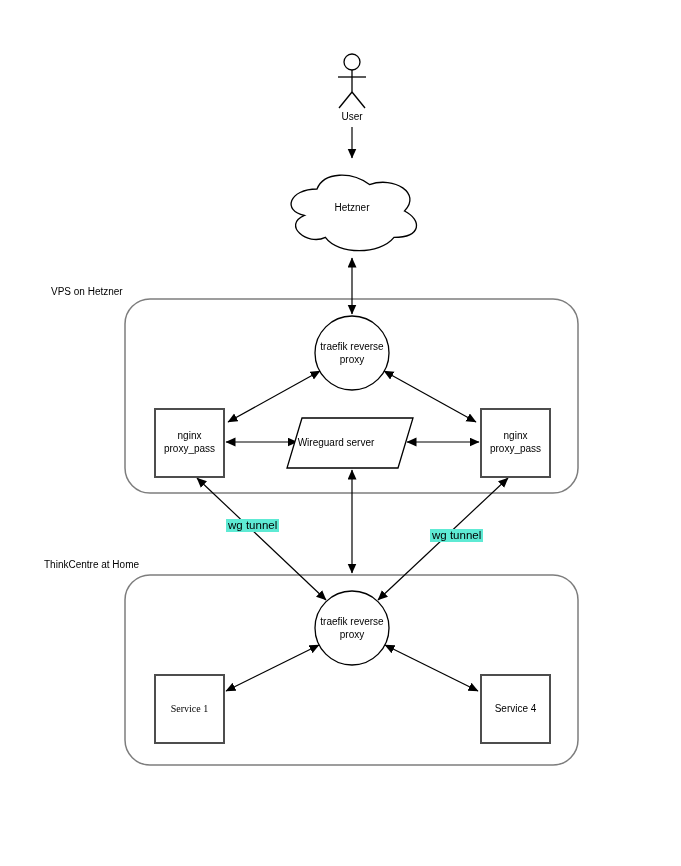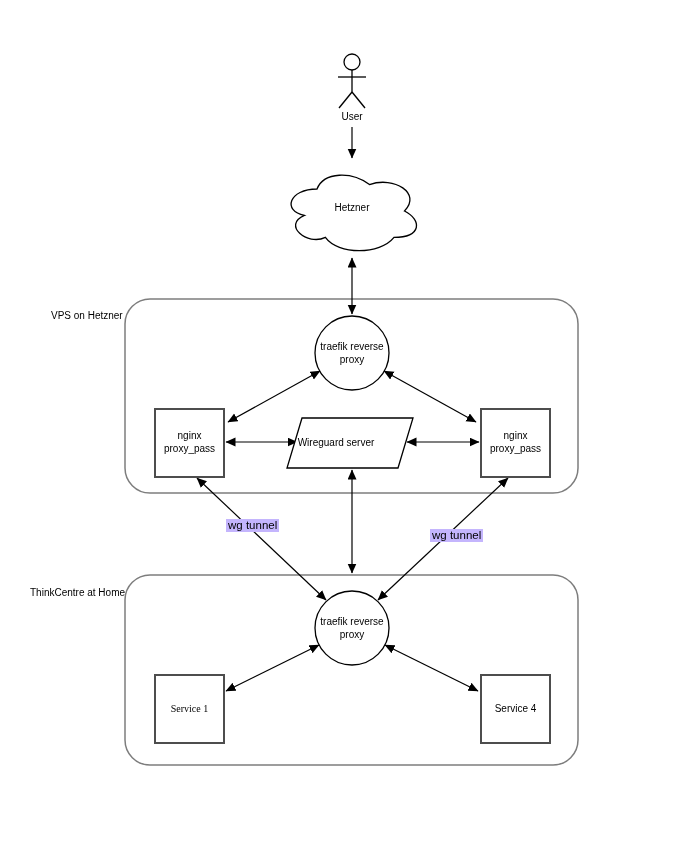--- a/index.html
+++ b/index.html
@@ -8,21 +8,21 @@
     font-family:"Liberation Sans","DejaVu Sans",sans-serif;overflow:hidden;
   }
   .canvas svg{position:absolute;left:0;top:0;}
   .lbl{
     position:absolute;font-size:10px;line-height:13px;color:#000;
     text-align:center;white-space:normal;
   }
   .lbl.left{text-align:left;}
   .edge-lbl{
     position:absolute;font-size:11.5px;line-height:13px;color:#000;
-    background:#c4b5fd;padding:0 2px;text-align:center;white-space:nowrap;
+    background:#5eead4;padding:0 2px;text-align:center;white-space:nowrap;
   }
 </style>
 </head>
 <body>
 
 <div class="canvas">
 
   <svg width="681" height="866" viewBox="0 0 681 866">
     <defs>
       <marker id="arr" markerWidth="12" markerHeight="10" refX="9.5" refY="4.5" orient="auto-start-reverse" markerUnits="userSpaceOnUse">
@@ -70,35 +70,35 @@
 
     <circle cx="352" cy="628" r="37" fill="#ffffff" stroke="#000000" stroke-width="1.3"></circle>
     <rect x="155" y="675" width="69" height="68" fill="#ffffff" stroke="#4d4d4d" stroke-width="2"></rect>
     <rect x="481" y="675" width="69" height="68" fill="#ffffff" stroke="#4d4d4d" stroke-width="2"></rect>
   </svg>
 
   <div class="lbl" style="left:322px;top:110px;width:60px;">User</div>
 
   <div class="lbl" style="left:312px;top:201px;width:80px;">Hetzner</div>
 
-  <div class="lbl left" style="left:51px;top:285px;width:120px;margin-top:24px;">VPS on Hetzner</div>
+  <div class="lbl left" style="left:51px;top:285px;width:120px;">VPS on Hetzner</div>
 
   <div class="lbl" style="left:307px;top:340px;width:90px;">traefik reverse proxy</div>
 
   <div class="lbl" style="left:152px;top:429px;width:75px;">nginx proxy_pass</div>
 
   <div class="lbl" style="left:286px;top:436px;width:100px;text-align:center;">Wireguard server</div>
 
   <div class="lbl" style="left:478px;top:429px;width:75px;">nginx proxy_pass</div>
 
   <div class="edge-lbl" style="left:226px;top:519px;">wg tunnel</div>
 
   <div class="edge-lbl" style="left:430px;top:529px;">wg tunnel</div>
 
-  <div class="lbl left" style="left:30px;top:558px;width:140px;margin-top:28px;">ThinkCentre at Home</div>
+  <div class="lbl left" style="left:44px;top:558px;width:140px;">ThinkCentre at Home</div>
 
   <div class="lbl" style="left:307px;top:615px;width:90px;">traefik reverse proxy</div>
 
   <div class="lbl" style="left:152px;top:702px;width:75px;font-family:Liberation Serif, serif;">Service 1</div>
 
   <div class="lbl" style="left:478px;top:702px;width:75px;">Service 4</div>
 
 </div>
 
 </body></html>

